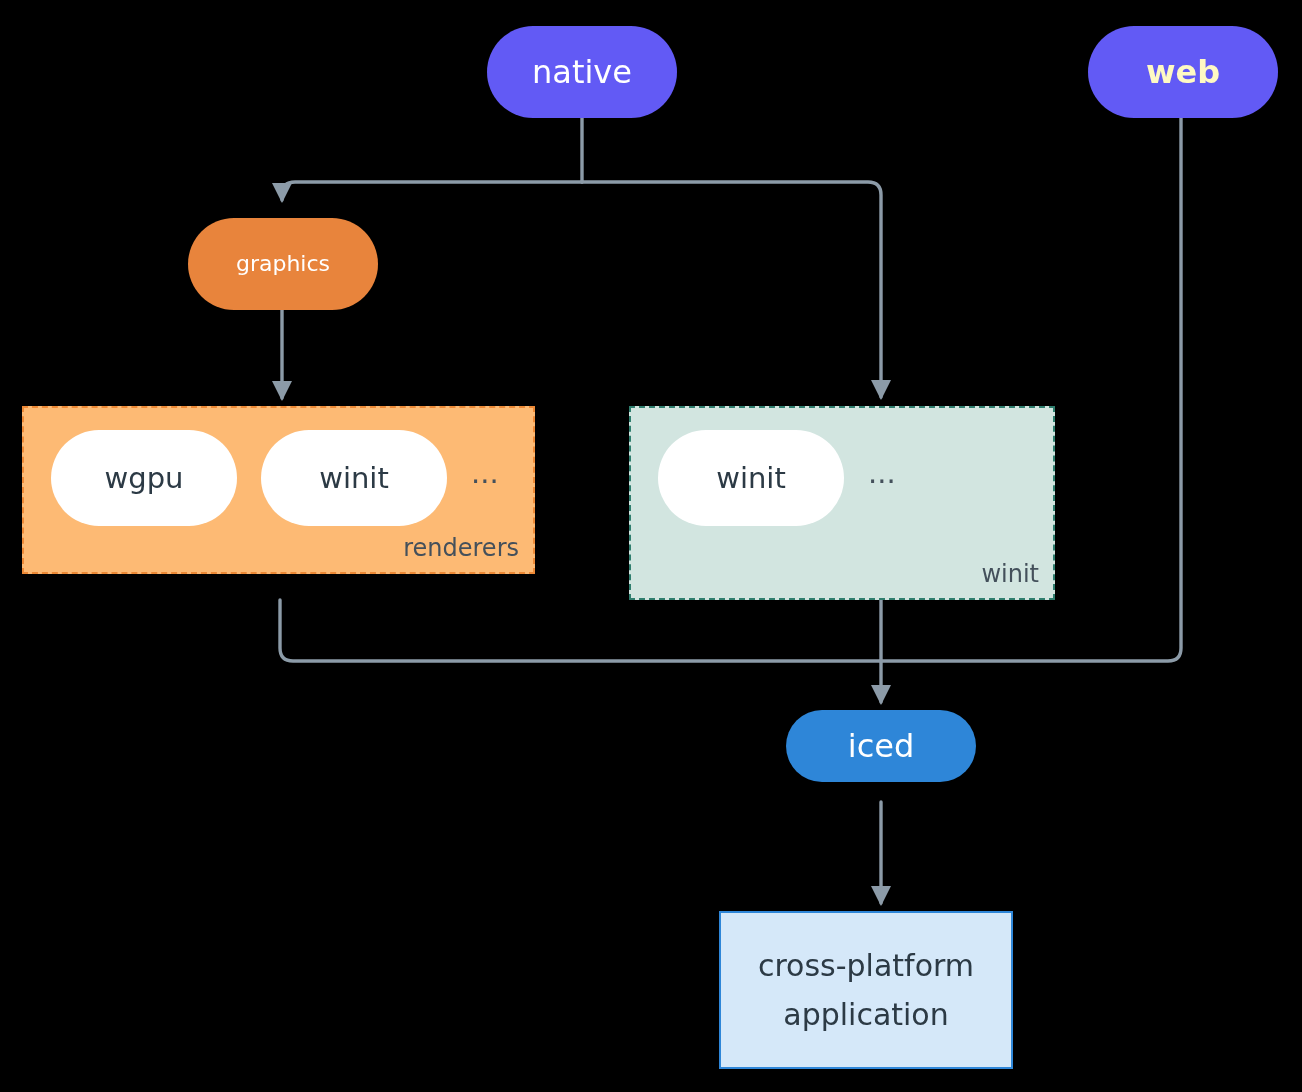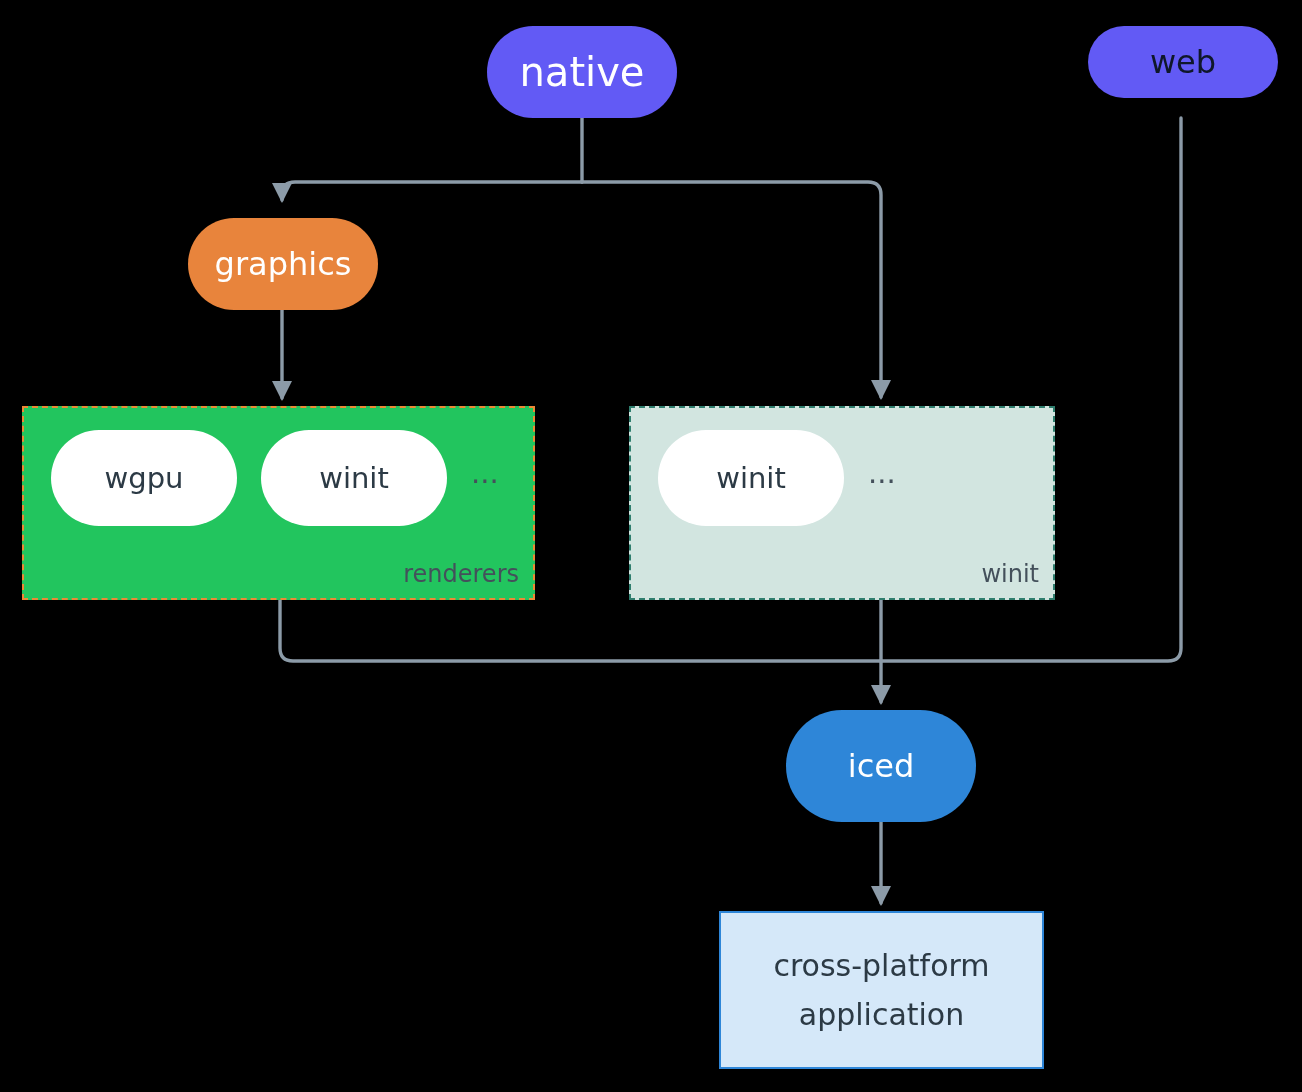--- a/index.html
+++ b/index.html
@@ -44,62 +44,63 @@
     white-space: nowrap;
   }
 
   .node-native {
     left: 487px;
     top: 26px;
     width: 190px;
     height: 92px;
     background: #625AF5;
     color: #FFFFFF;
-    font-size: 40px;
+    font-size: 32px;
   }
   .node-web {
     left: 1088px;
     top: 26px;
     width: 190px;
-    height: 72px;
+    height: 92px;
     background: #625AF5;
-    color: #0f172a;
+    color: #fef9c3;
     font-size: 32px;
+    font-weight: bold;
   }
   .node-graphics {
     left: 188px;
     top: 218px;
     width: 190px;
     height: 92px;
     background: #E8843C;
     color: #FFFFFF;
-    font-size: 32px;
+    font-size: 22px;
   }
   .node-iced {
     left: 786px;
     top: 710px;
     width: 190px;
-    height: 112px;
+    height: 72px;
     background: #2E86D8;
     color: #FFFFFF;
     font-size: 32px;
   }
 
   
   .group {
     position: absolute;
     box-sizing: border-box;
     z-index: 2;
   }
   .group-renderers {
     left: 22px;
     top: 406px;
     width: 513px;
-    height: 194px;
-    background: #22c55e;
+    height: 168px;
+    background: #fdba74;
     border: 2px dashed #ED8936;
   }
   .group-shells {
     left: 629px;
     top: 406px;
     width: 426px;
     height: 194px;
     background: #D2E5E0;
     border: 2px dashed #2F7E6E;
   }
@@ -139,21 +140,21 @@
     line-height: 1;
     padding-bottom: 10px;
     white-space: nowrap;
   }
 
   
   .node-app {
     position: absolute;
     left: 719px;
     top: 911px;
-    width: 325px;
+    width: 294px;
     height: 158px;
     background: #D5E8F9;
     border: 2px solid #2E86D8;
     box-sizing: border-box;
     display: flex;
     flex-direction: column;
     align-items: center;
     justify-content: center;
     color: #2C3A45;
     font-size: 30px;

